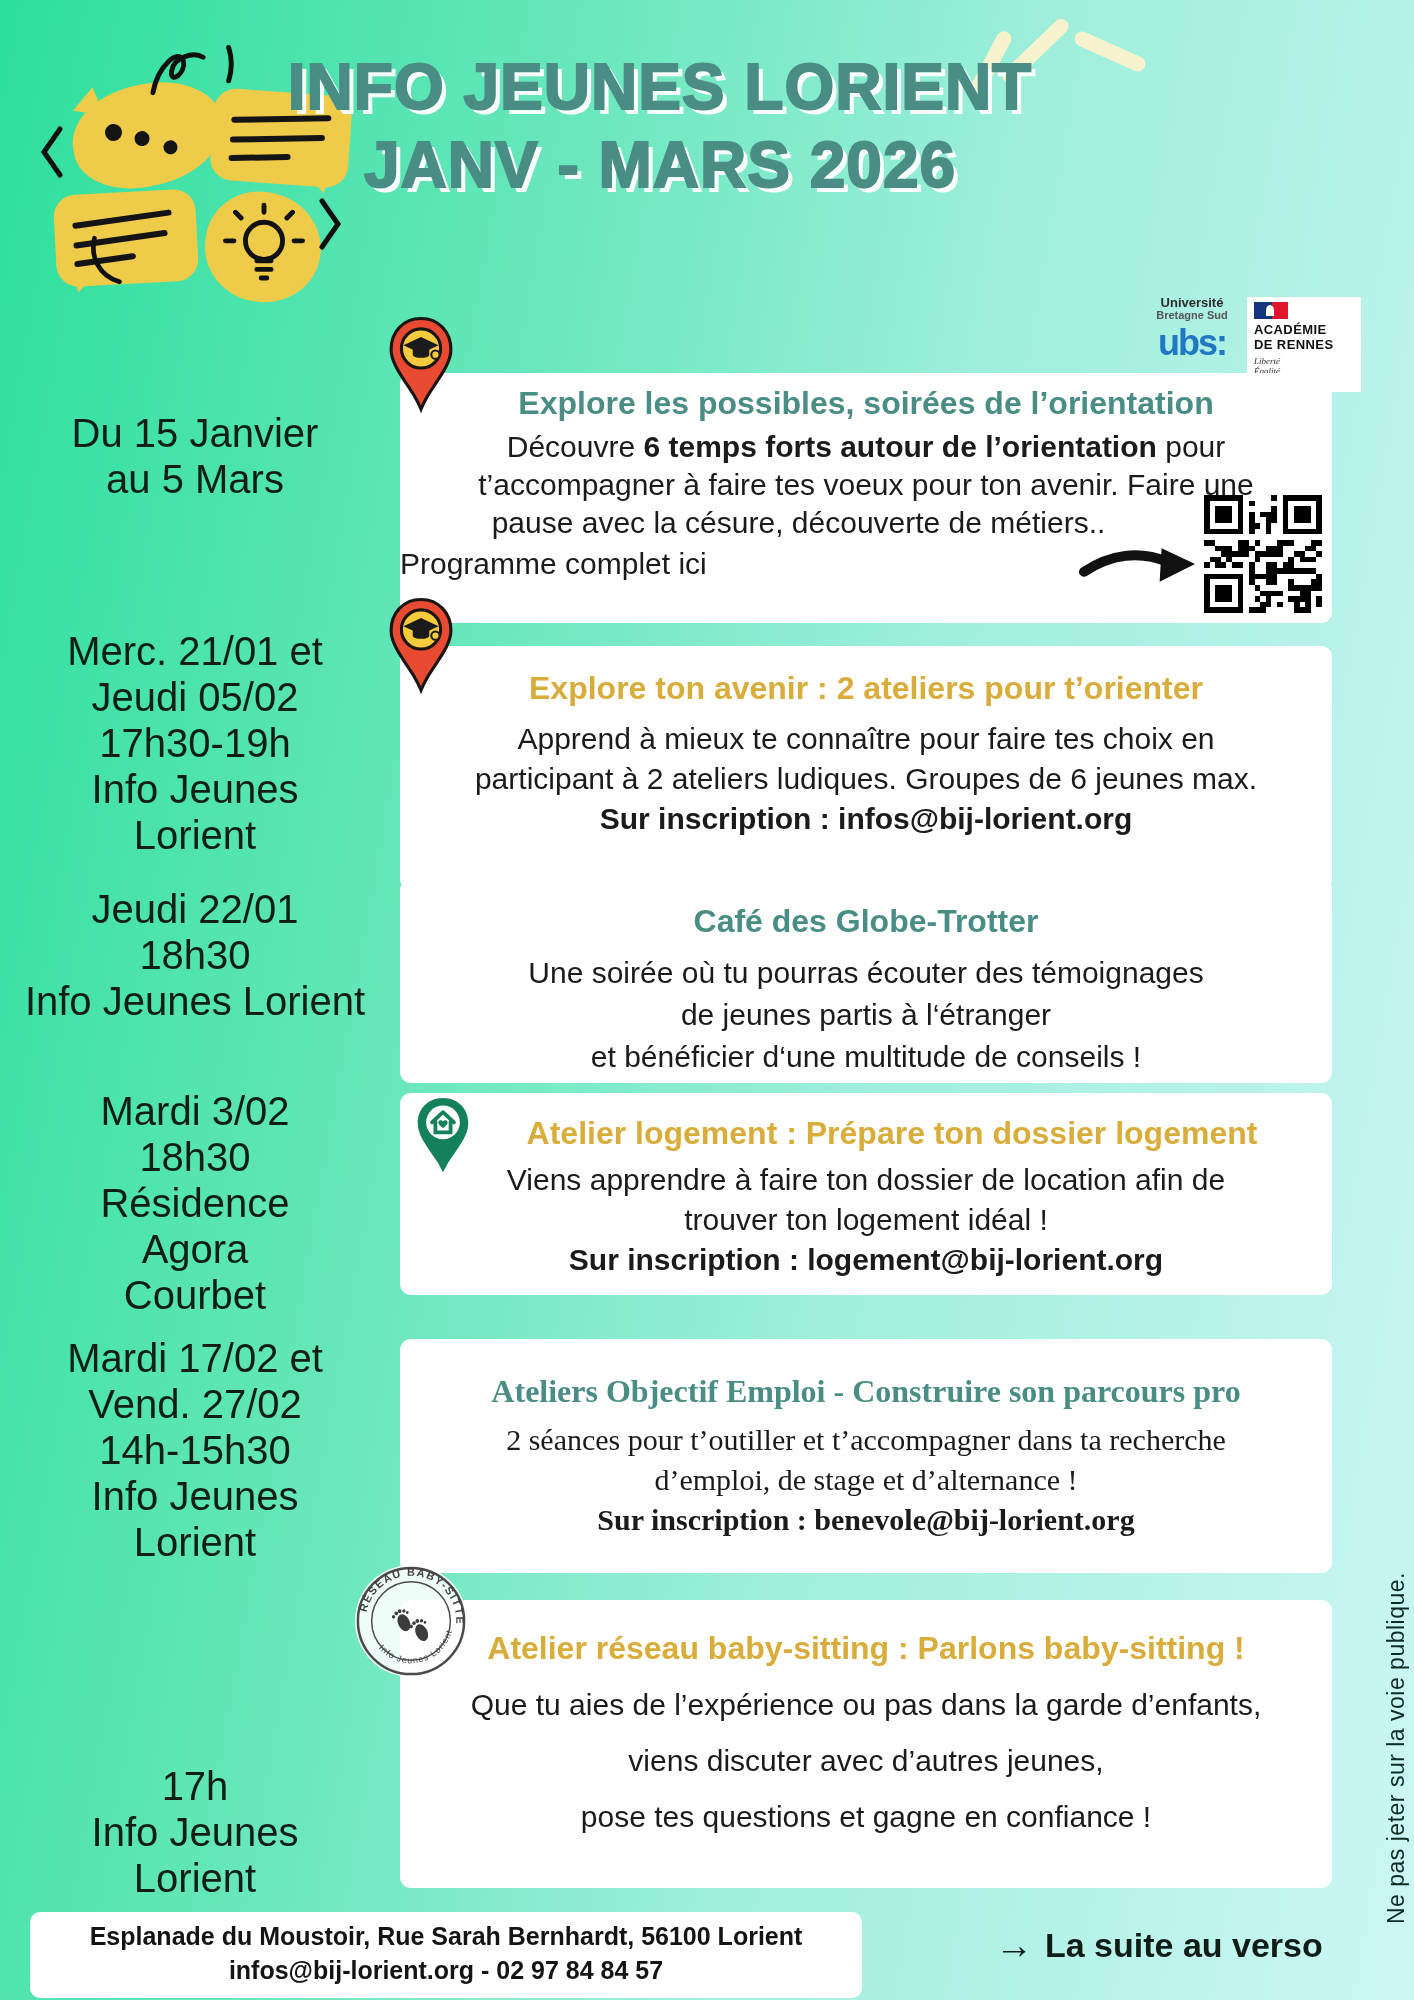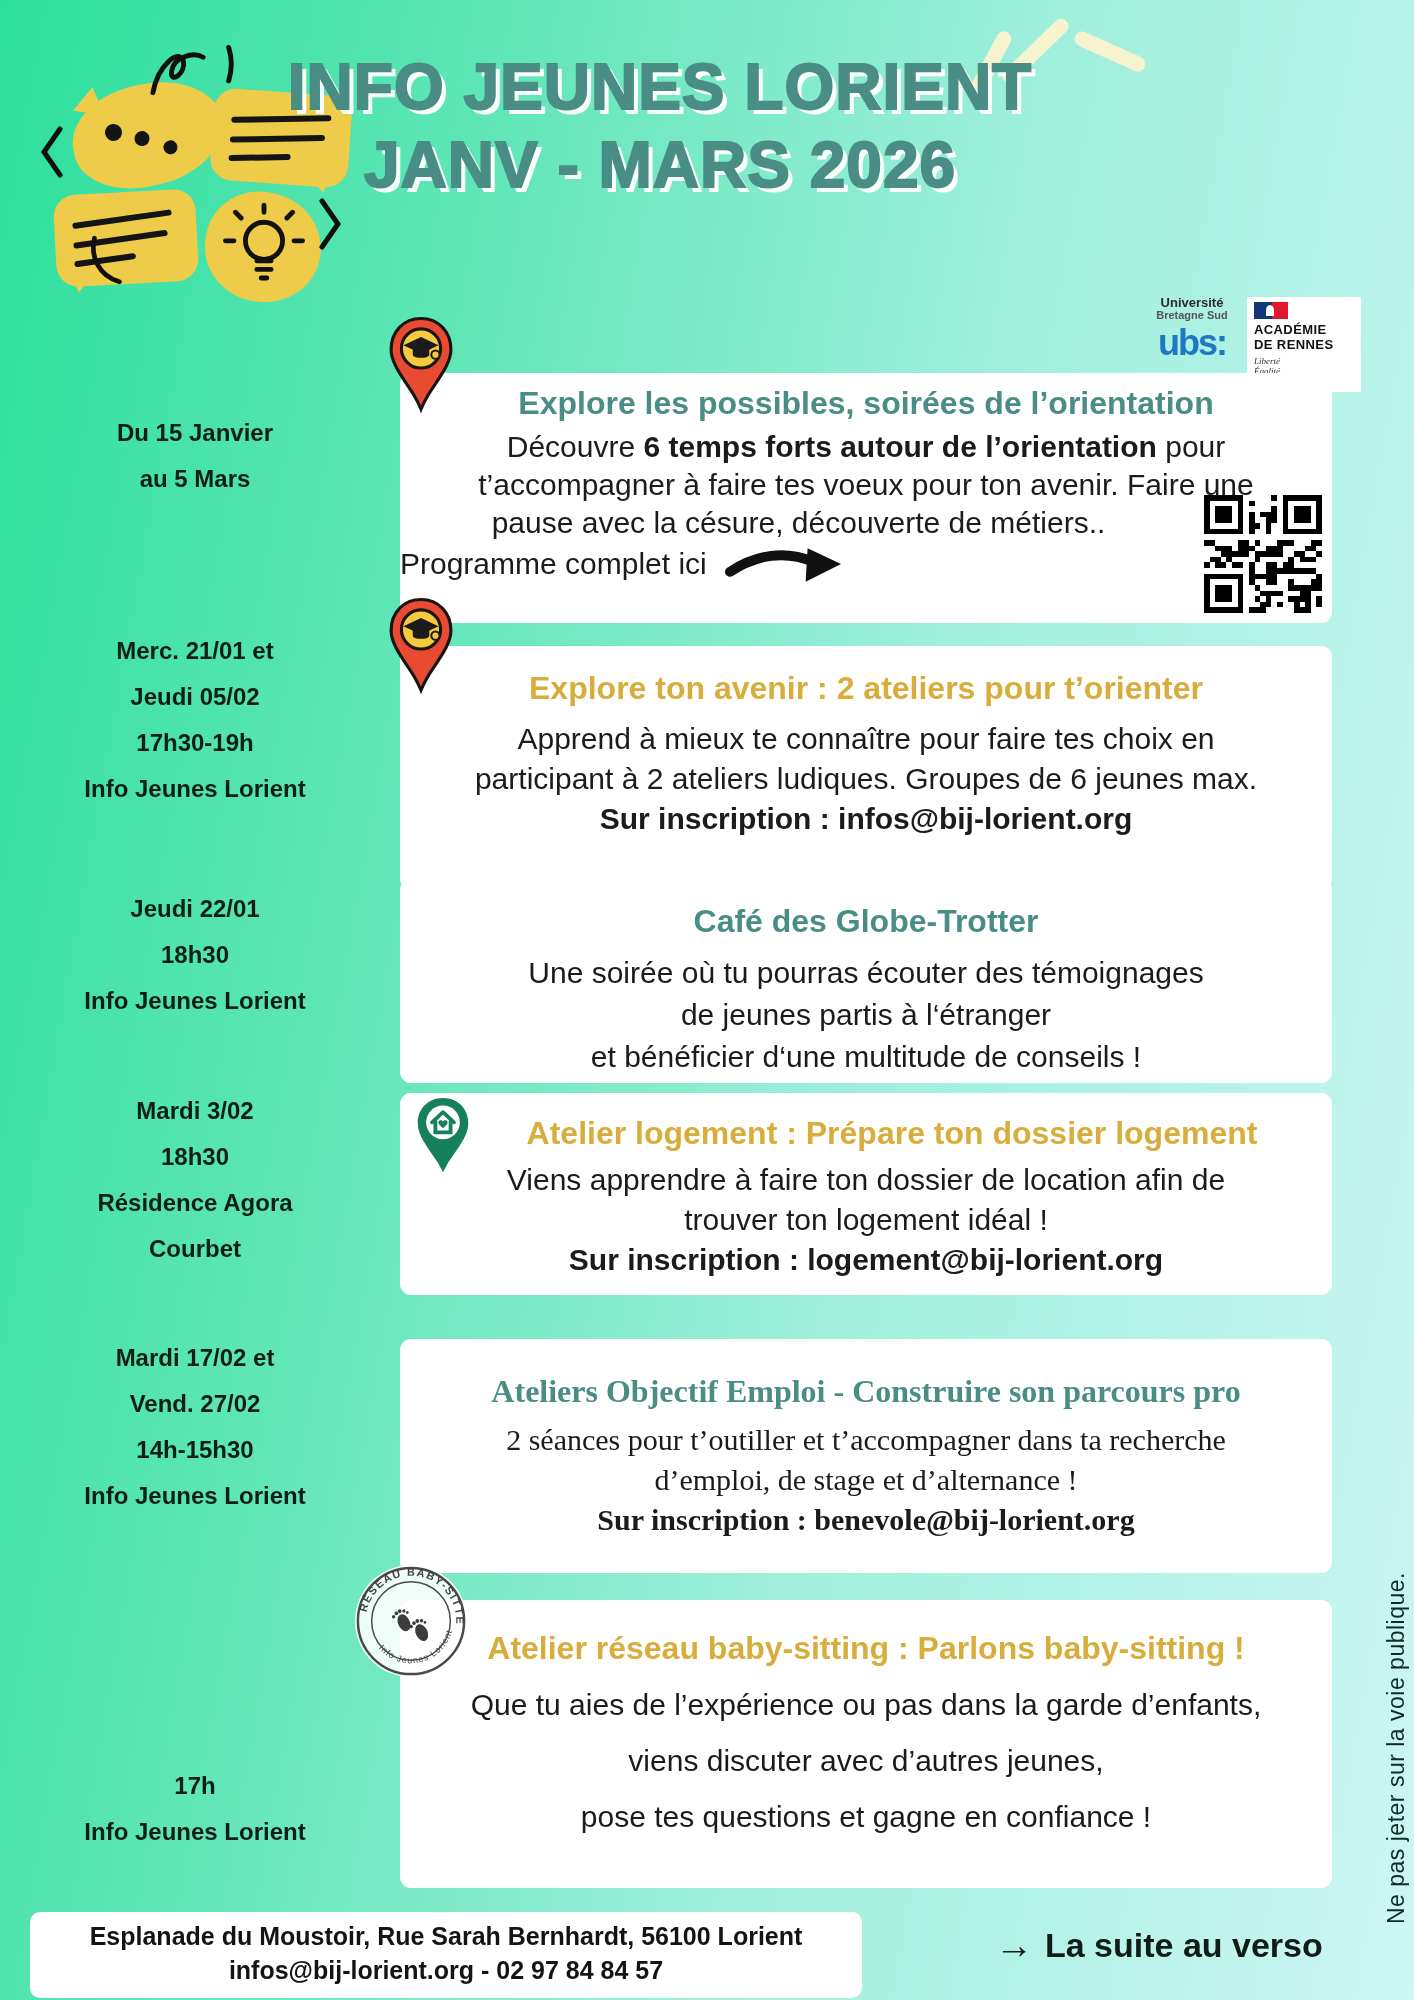--- a/index.html
+++ b/index.html
@@ -41,21 +41,21 @@
   .ubs{position:absolute;left:1136px;top:296px;width:112px;text-align:center;}
   .ubs .u1{font-size:13px;font-weight:700;color:#2b2b2b;line-height:13px;}
   .ubs .u2{font-size:11px;font-weight:700;color:#555;line-height:12px;}
   .ubs .mark{font-size:36px;font-weight:900;color:#1F78C1;line-height:44px;letter-spacing:-2px;}
   .academie{position:absolute;left:1247px;top:297px;width:100px;background:#fff;padding:5px 7px 6px 7px;}
   .flag{width:34px;height:17px;background:linear-gradient(90deg,#12357E 0 52%,#E2162C 52% 100%);margin-bottom:3px;position:relative;}
   .flag:after{content:"";position:absolute;left:12px;top:3px;width:8px;height:11px;background:#fff;border-radius:50% 50% 0 0;}
   .academie .a1{font-size:13px;font-weight:800;color:#111;line-height:15px;letter-spacing:.4px;}
   .academie .motto{font-family:"Liberation Serif",serif;font-style:italic;font-size:9px;color:#333;line-height:10px;margin-top:4px;}
   
-  .dates{position:absolute;text-align:center;font-weight:700;font-size:24px;line-height:46px;color:#0f1f18;}
+  .dates{position:absolute;text-align:center;font-weight:400;font-size:40px;line-height:46px;color:#0f1f18;}
   #d1{left:45px;top:410px;width:300px;}
   #d2{left:30px;top:628px;width:330px;}
   #d3{left:20px;top:886px;width:350px;}
   #d4{left:45px;top:1088px;width:300px;}
   #d5{left:35px;top:1335px;width:320px;}
   #d6{left:30px;top:1763px;width:330px;}
   
   .card{position:absolute;left:400px;width:932px;background:#fff;border-radius:11px;text-align:center;color:#1b1b1b;}
   .card h2{margin:0;font-size:32px;font-weight:700;}
   .card p{margin:0;font-size:30px;line-height:40px;}
@@ -71,21 +71,21 @@
   #c3 h2{margin-bottom:12px;}
   #c3 p{line-height:42px;}
   #c4{top:1093px;height:180px;padding-top:22px;}
   #c4 h2{margin-bottom:8px;padding-left:80px;padding-right:28px;}
   #c5{top:1339px;height:200px;padding-top:34px;font-family:Liberation Serif, serif;}
   #c5 h2{margin-bottom:10px;}
   #c6{top:1600px;height:258px;padding-top:30px;}
   #c6 h2{margin-bottom:10px;}
   #c6 p{line-height:56px;}
   .narrow{padding-right:135px;}
-  .flexline{display:flex;align-items:center;justify-content:flex-start;gap:18px;}
+  .flexline{display:flex;align-items:center;justify-content:space-between;gap:18px;}
   .pin{position:absolute;}
   .pin1{left:-12px;top:-58px;width:66px;height:104px;}
   .pin2{left:-12px;top:-50px;width:66px;height:104px;}
   .pin4{left:16px;top:-6px;width:54px;height:96px;}
   .stamp{position:absolute;left:-48px;top:-38px;width:118px;height:118px;}
   .qr{position:absolute;right:10px;bottom:10px;width:118px;height:118px;background:#fff;}
   .qr svg{width:100%;height:100%;shape-rendering:crispEdges;}
   .arrow-svg{width:118px;height:44px;}
   
   .footer-box{position:absolute;left:30px;top:1912px;width:832px;background:#fff;border-radius:10px;

